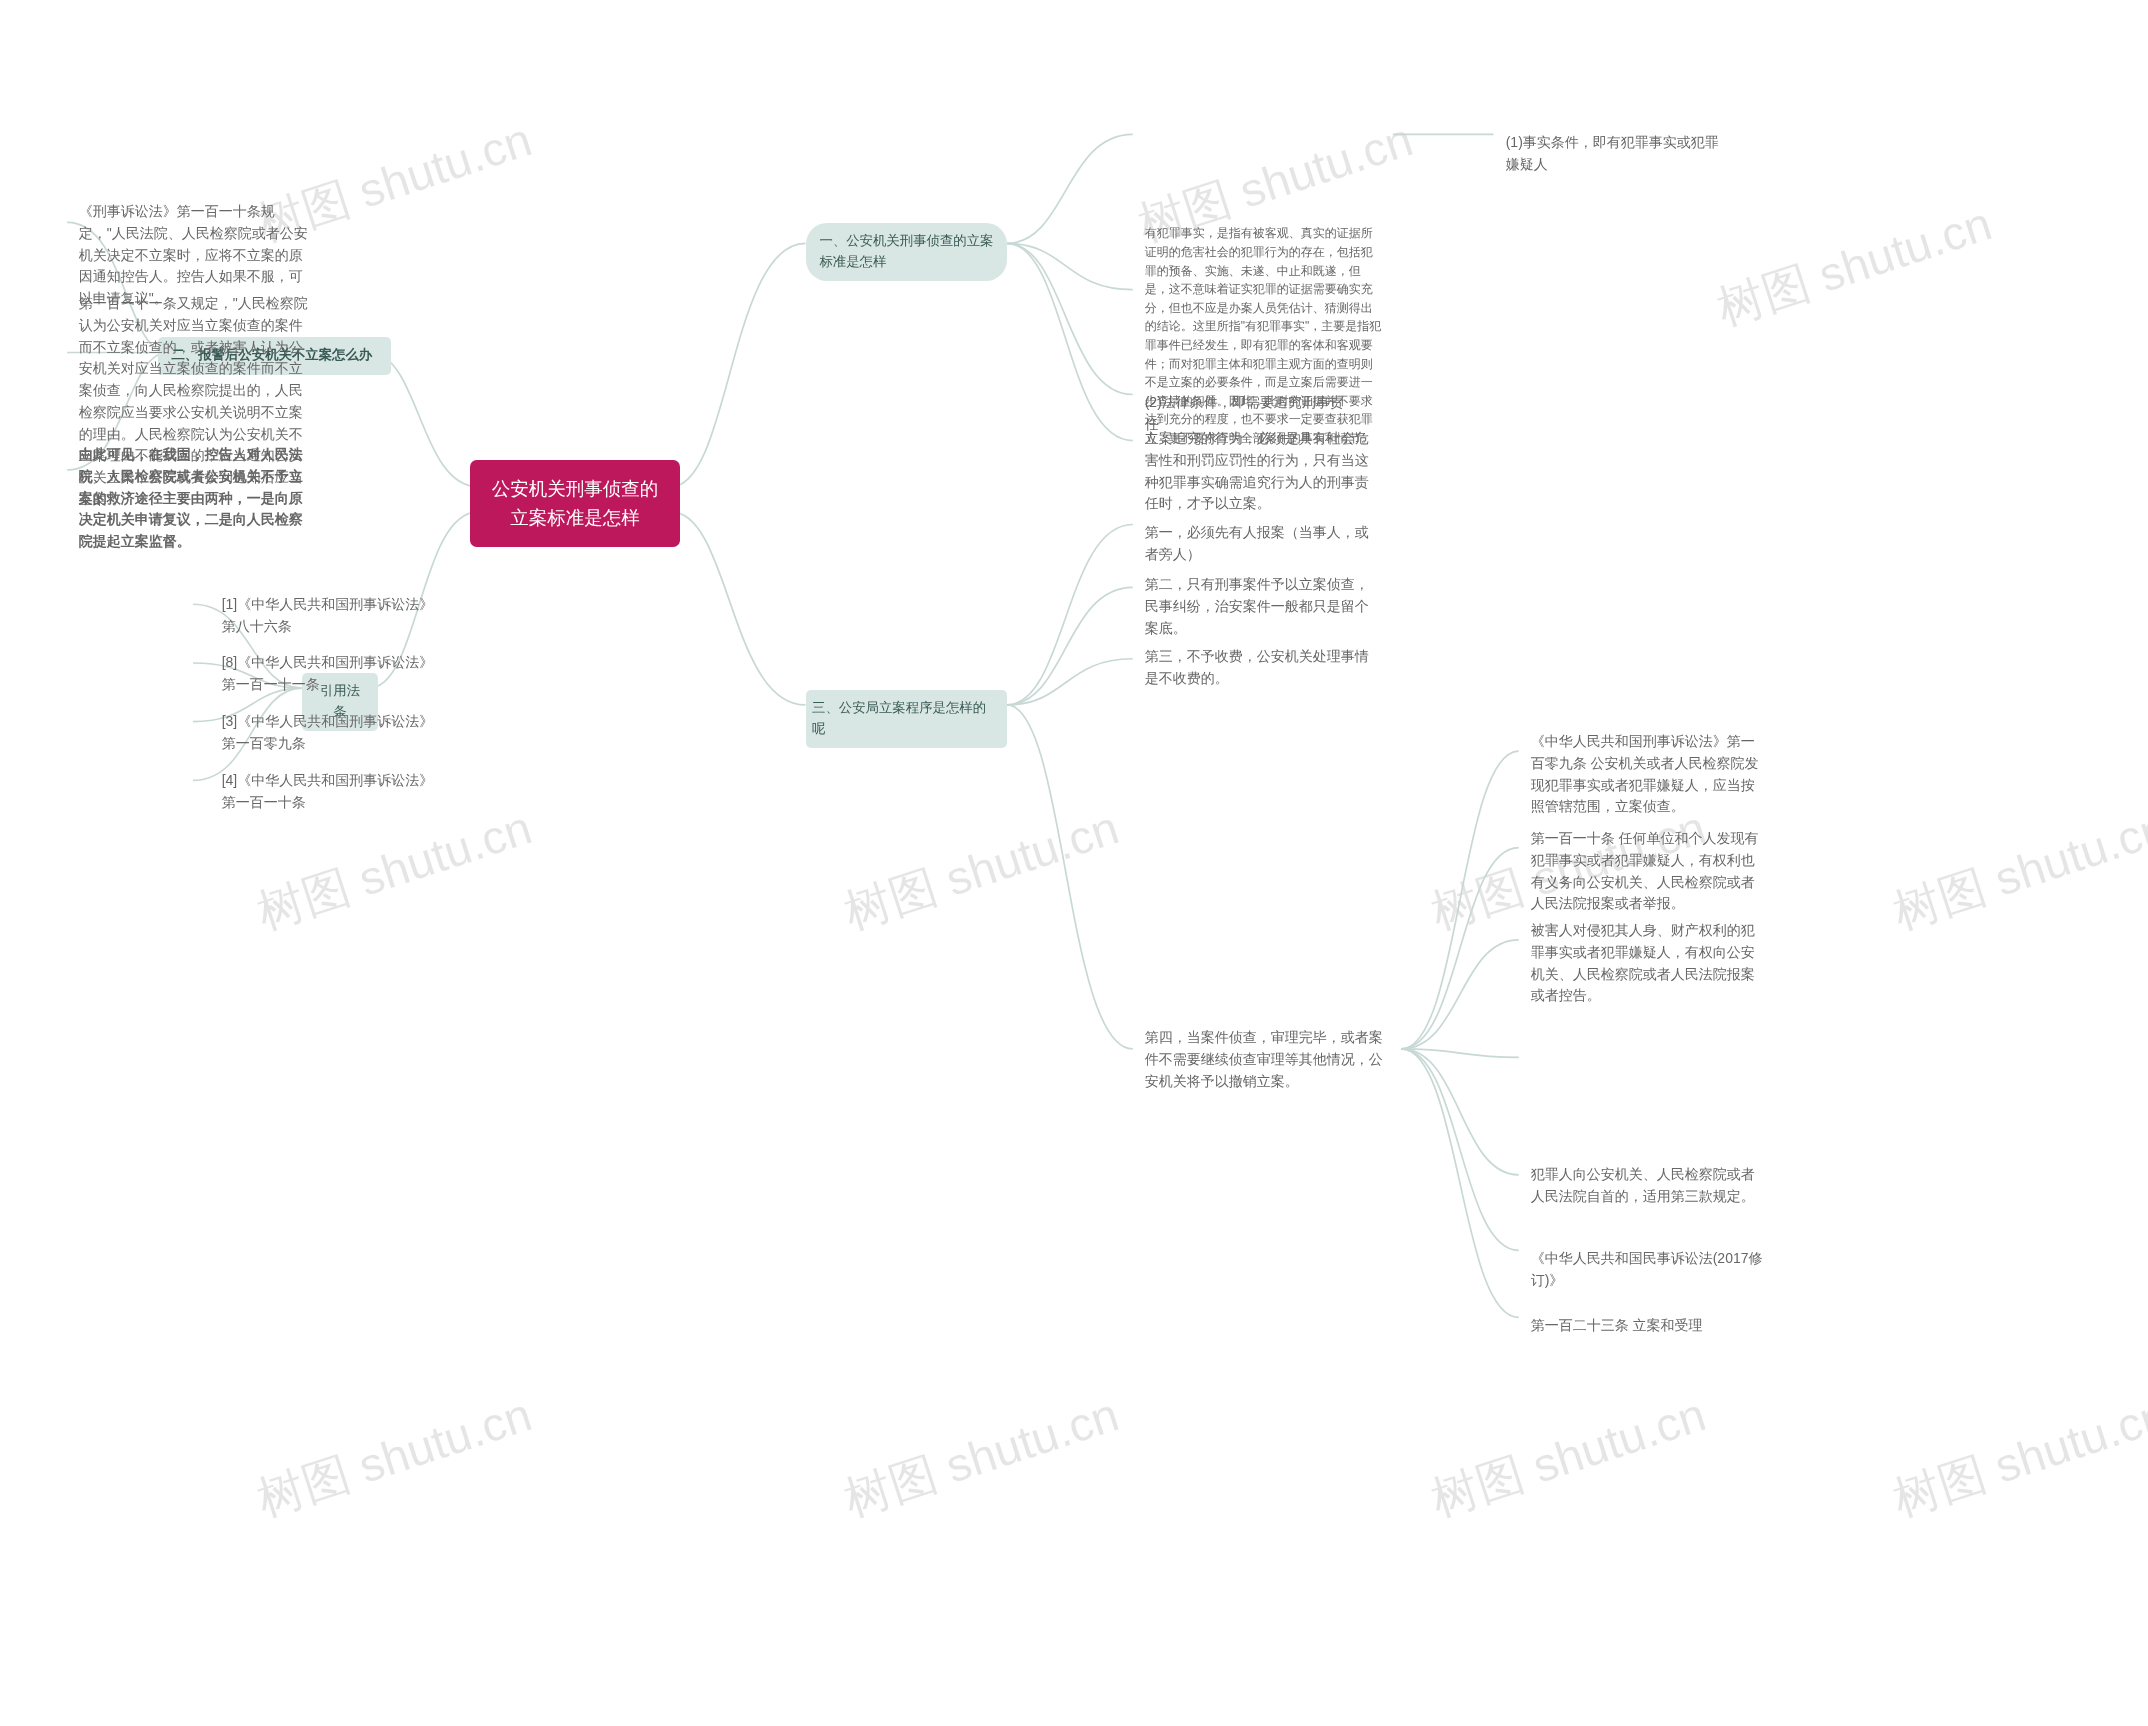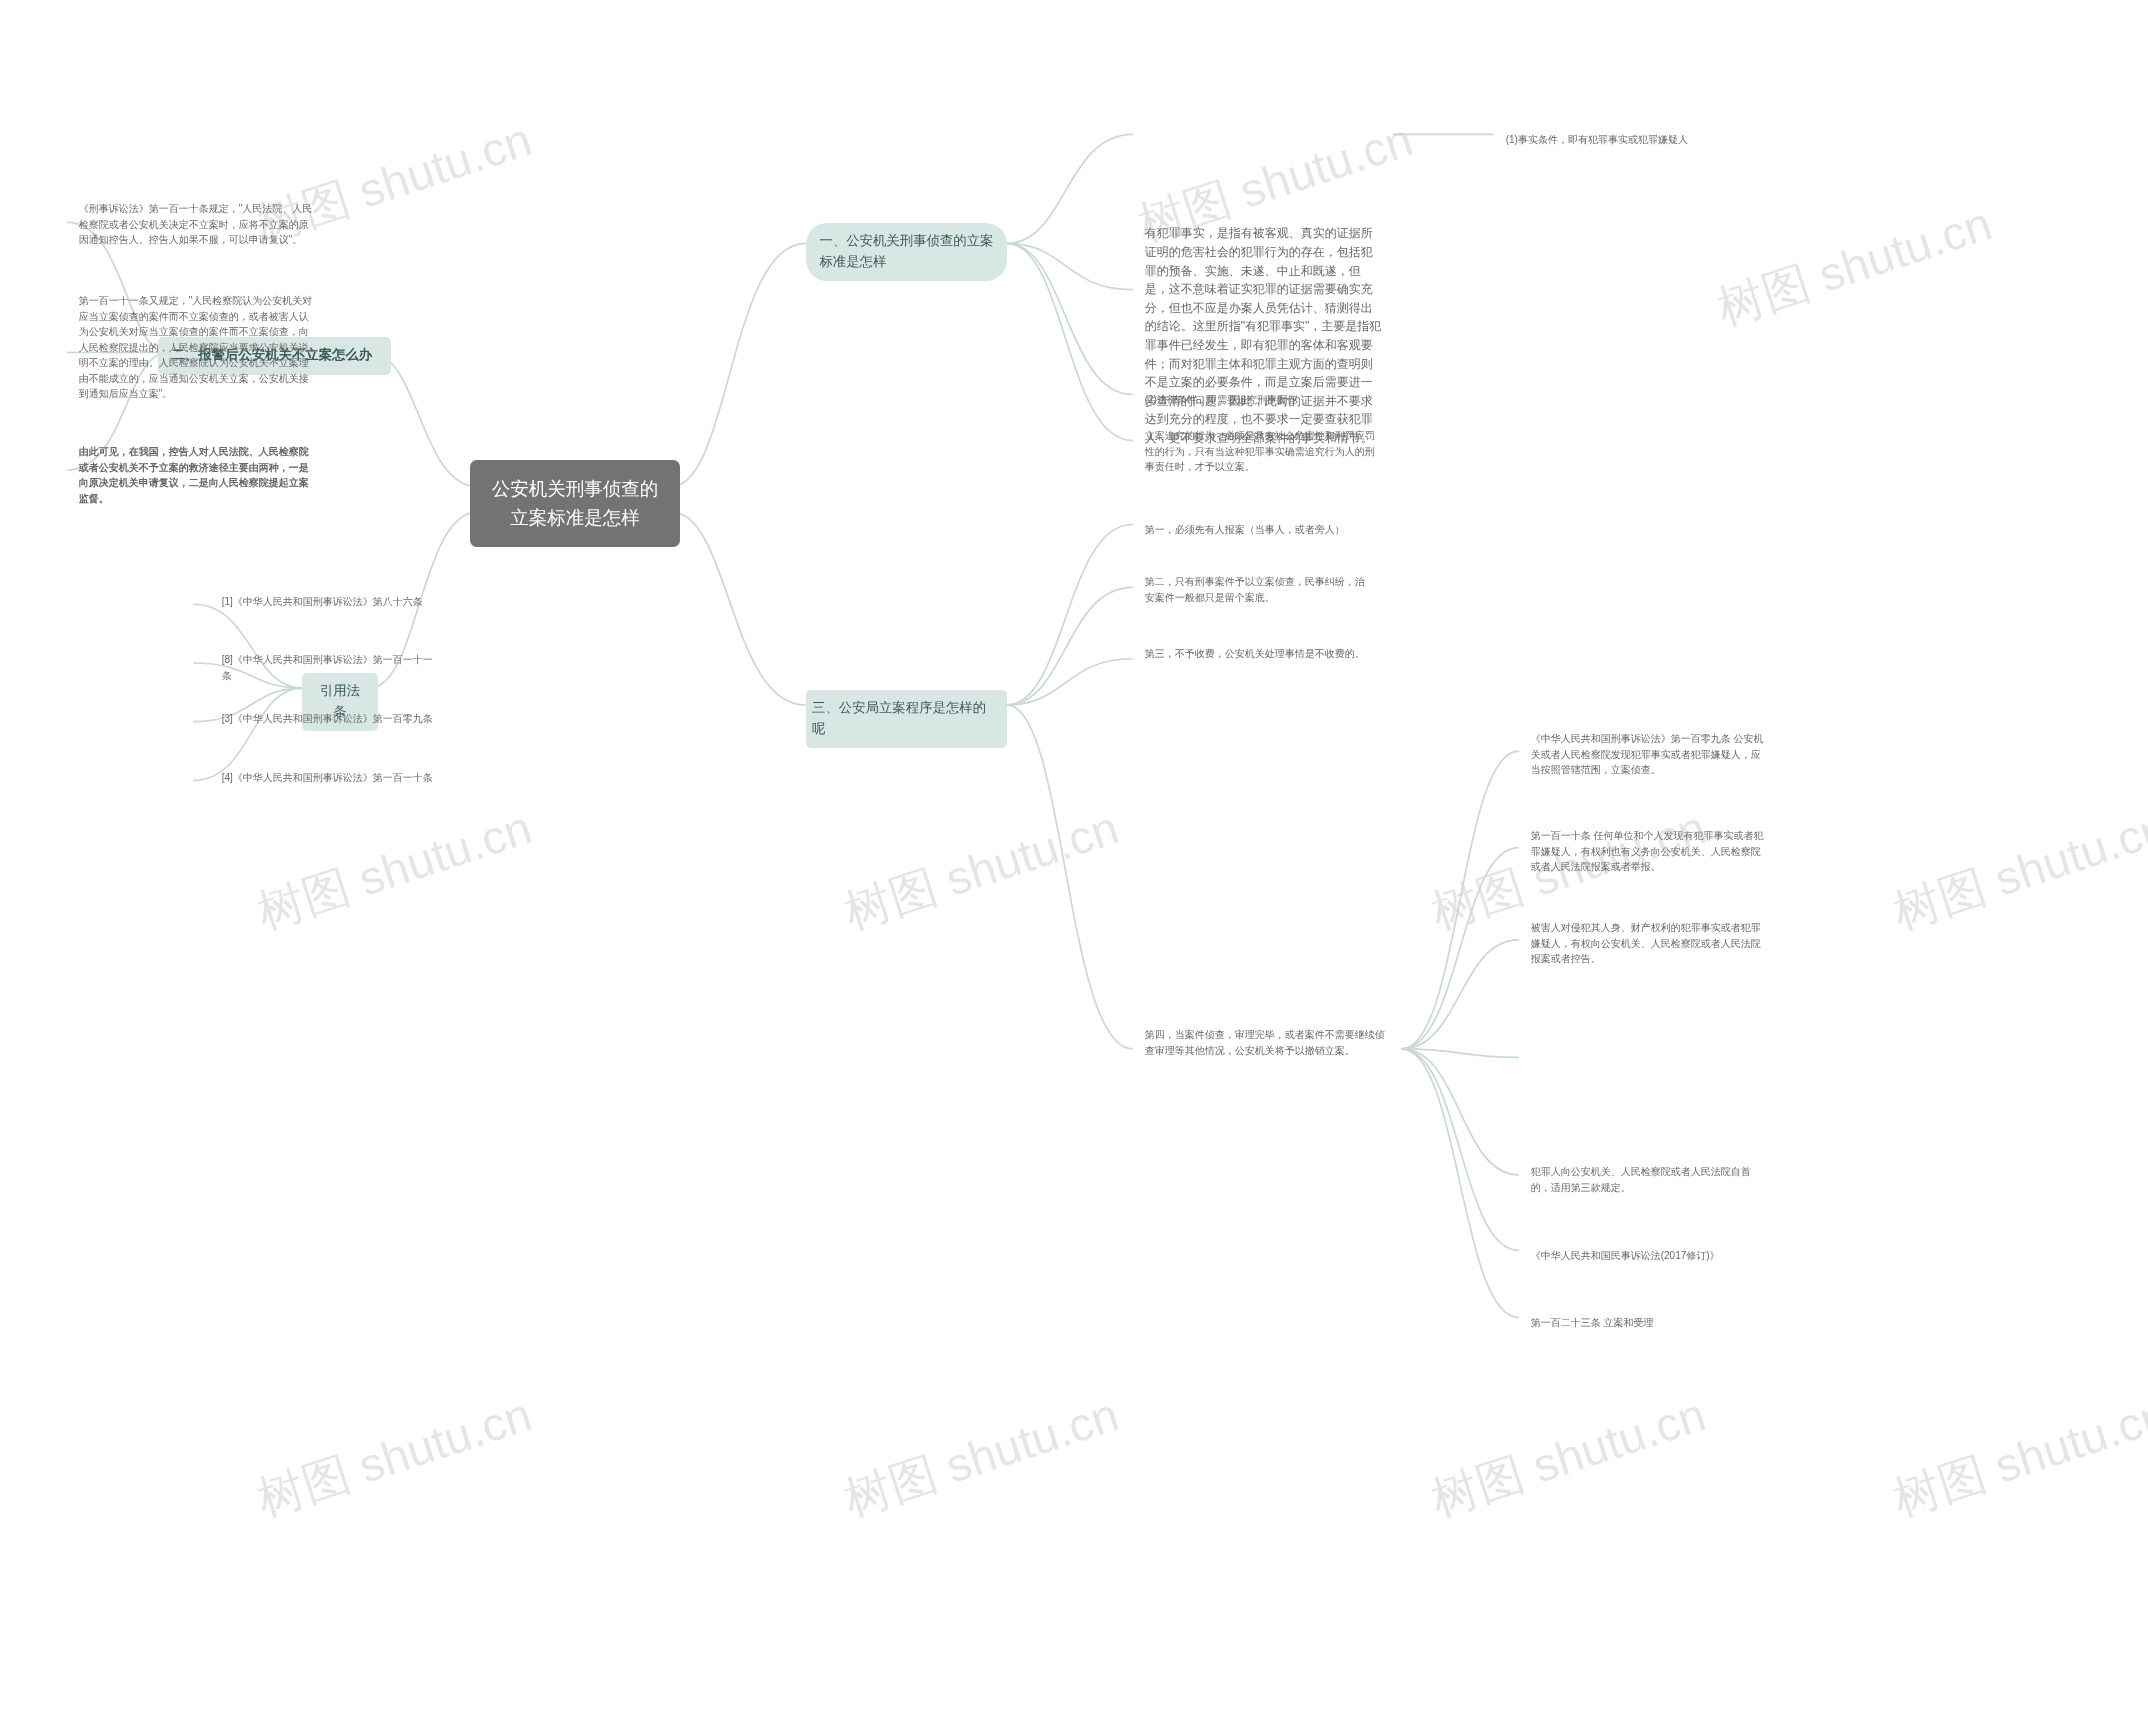--- a/index.html
+++ b/index.html
@@ -1,22 +1,22 @@
 <!DOCTYPE html>
 <html style="font-size:13.4px"><head>
 <meta charset="utf-8">
 <style>
   html,body{margin:0;padding:0;background:#fff;font-family:"Microsoft YaHei","PingFang SC",Arial,sans-serif;color:#555;}
   #canvas{position:relative;width:2148px;height:1727px;}
   .watermark{position:absolute;font-size:47px;color:rgba(0,0,0,0.10);transform:rotate(-18deg);white-space:nowrap;pointer-events:none;}
   .node{position:absolute;font-size:12.6px;line-height:1.55;padding:8.4px 11.7px;border-radius:5px;box-sizing:border-box;}
-  .root{background:#737373;color:#fff;font-size:18.5px;text-align:center;padding:15px 18.5px;border-radius:6.7px;}
+  .root{background:#be185d;color:#fff;font-size:18.5px;text-align:center;padding:15px 18.5px;border-radius:6.7px;}
   .branch{background:#D9E7E4;color:#3a5a55;border-radius:5px;padding:8.4px 13.4px;font-size:13.4px;}
   .leaf{color:#666;font-size:12px;}
-  .small{font-size:10px;color:#666;}
+  .small{font-size:14px;color:#666;}
   svg.edges{position:absolute;left:0;top:0;width:2148px;height:1727px;pointer-events:none;}
   svg.edges path{stroke:#C8D8D5;stroke-width:2;fill:none;}
 </style>
 </head>
 <body>
 <div id="canvas" style="margin-left: 0px;">
 
 <div class="watermark" style="left:252px;top:151px;">树图 shutu.cn</div>
 <div class="watermark" style="left:1133px;top:151px;">树图 shutu.cn</div>
 <div class="watermark" style="left:1712px;top:235px;">树图 shutu.cn</div>

